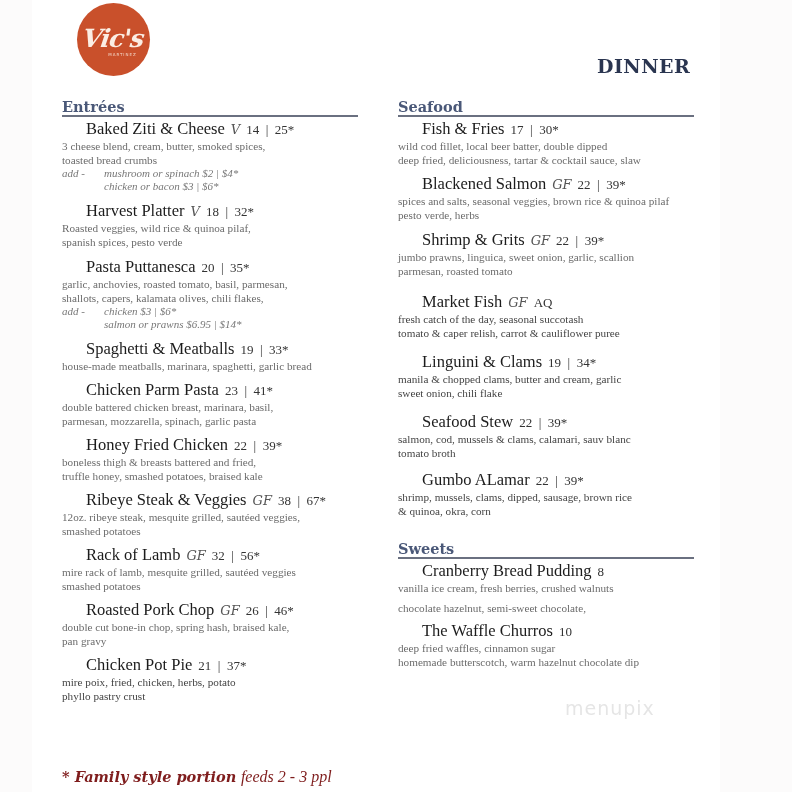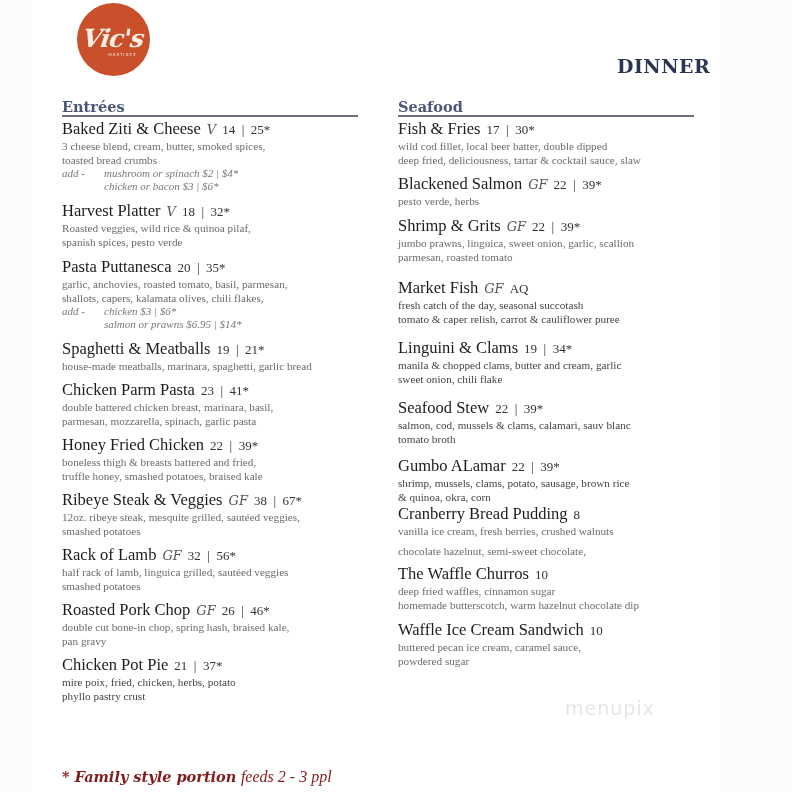--- a/index.html
+++ b/index.html
@@ -6,29 +6,29 @@
     html, body { width: 792px; height: 792px; overflow: hidden; background: #ffffff; }
     body { position: relative; font-family: "DejaVu Serif", "Liberation Serif", serif; color: #222; }
     .edge-left { position: absolute; left: 0; top: 0; width: 32px; height: 792px; background: #fcfbfb; }
     .edge-right { position: absolute; right: 0; top: 0; width: 72px; height: 792px; background: #fcfbfb; }
     .page { position: absolute; left: 32px; top: 0; width: 688px; height: 792px; background: #fff; }
 
     .logo { position: absolute; left: 77px; top: 3px; width: 73px; height: 73px; border-radius: 50%; background: #c9502b; display: flex; flex-direction: column; align-items: center; justify-content: center; }
     .logo-script { font-family: "DejaVu Serif", serif; font-style: italic; font-weight: bold; color: #fbeee4; font-size: 25px; letter-spacing: -1px; line-height: 1; transform: skew(-8deg); margin-top: 4px; }
     .logo-sub { font-family: "DejaVu Sans", sans-serif; color: #f3d7c8; font-size: 4px; letter-spacing: 1px; margin-top: 1px; margin-left: 18px; }
 
-    .dinner { position: absolute; left: 617px; top: 55px; font-family: "DejaVu Serif", serif; font-weight: bold; font-size: 19px; color: #2a3550; letter-spacing: 0.5px; }
+    .dinner { position: absolute; left: 597px; top: 55px; font-family: "DejaVu Serif", serif; font-weight: bold; font-size: 19px; color: #2a3550; letter-spacing: 0.5px; }
 
     .col { position: absolute; }
     .col-left { left: 62px; top: 98px; width: 296px; }
     .col-right { left: 398px; top: 98px; width: 296px; }
 
     .section-head { font-family: "DejaVu Serif", serif; font-weight: bold; font-size: 14.5px; color: #4a5878; border-bottom: 2px solid #6a7080; line-height: 17px; padding-bottom: 0; margin-bottom: 2px; }
     .item { margin-bottom: 7px; }
-    .item-line { white-space: nowrap; line-height: 19px; }
+    .item-line { white-space: nowrap; line-height: 19px; margin-left: 24px; }
     .item-name { font-family: "Liberation Serif", serif; font-size: 16.5px; color: #1c1c1c; }
     .item-tag { font-family: "DejaVu Serif", serif; font-style: italic; font-size: 13px; color: #555; margin-left: 6px; }
     .item-price { font-family: "Liberation Serif", serif; font-size: 13px; color: #333; margin-left: 6px; }
     .desc { font-family: "Liberation Serif", serif; font-size: 11.2px; color: #6b6b6b; line-height: 14px; }
     .desc.dark { color: #444; }
     .add-row { display: flex; font-family: "Liberation Serif", serif; font-style: italic; font-size: 11px; color: #777; line-height: 13px; }
     .add-label { width: 42px; flex: none; }
     .footnote { position: absolute; left: 62px; top: 768px; font-family: "DejaVu Serif", serif; font-size: 14.5px; color: #7f1d1d; white-space: nowrap; }
     .footnote b { font-style: italic; font-weight: bold; }
     .footnote i { font-family: "Liberation Serif", serif; font-size: 16px; }
@@ -77,41 +77,41 @@
         <div class="add-row">
           <span class="add-label">add -</span>
           <span>chicken $3 | $6*</span>
         </div>
         <div class="add-row">
           <span class="add-label"></span>
           <span>salmon or prawns $6.95 | $14*</span>
         </div>
       </div>
       <div class="item" style="margin-bottom: 7px;">
-        <div class="item-line"><span class="item-name">Spaghetti &amp; Meatballs</span><span class="item-price" style="white-space: pre;">19  |  21*</span></div>
+        <div class="item-line"><span class="item-name">Spaghetti &amp; Meatballs</span><span class="item-price" style="white-space: pre;">19  |  33*</span></div>
         <div class="desc">house-made meatballs, marinara, spaghetti, garlic bread</div>
       </div>
       <div class="item" style="margin-bottom: 7px;">
         <div class="item-line"><span class="item-name">Chicken Parm Pasta</span><span class="item-price" style="white-space: pre;">23  |  41*</span></div>
         <div class="desc">double battered chicken breast, marinara, basil,</div>
         <div class="desc">parmesan, mozzarella, spinach, garlic pasta</div>
       </div>
       <div class="item" style="margin-bottom: 7px;">
         <div class="item-line"><span class="item-name">Honey Fried Chicken</span><span class="item-price" style="white-space: pre;">22  |  39*</span></div>
         <div class="desc">boneless thigh &amp; breasts battered and fried,</div>
         <div class="desc">truffle honey, smashed potatoes, braised kale</div>
       </div>
       <div class="item" style="margin-bottom: 7px;">
         <div class="item-line"><span class="item-name">Ribeye Steak &amp; Veggies</span><span class="item-tag">GF</span><span class="item-price" style="white-space: pre;">38  |  67*</span></div>
         <div class="desc">12oz. ribeye steak, mesquite grilled, sautéed veggies,</div>
         <div class="desc">smashed potatoes</div>
       </div>
       <div class="item" style="margin-bottom: 7px;">
         <div class="item-line"><span class="item-name">Rack of Lamb</span><span class="item-tag">GF</span><span class="item-price" style="white-space: pre;">32  |  56*</span></div>
-        <div class="desc">half rack of lamb, linguica grilled, sautéed veggies</div>
+        <div class="desc">mire rack of lamb, mesquite grilled, sautéed veggies</div>
         <div class="desc">smashed potatoes</div>
       </div>
       <div class="item" style="margin-bottom: 7px;">
         <div class="item-line"><span class="item-name">Roasted Pork Chop</span><span class="item-tag">GF</span><span class="item-price" style="white-space: pre;">26  |  46*</span></div>
         <div class="desc">double cut bone-in chop, spring hash, braised kale,</div>
         <div class="desc">pan gravy</div>
       </div>
       <div class="item" style="margin-bottom: 8px;">
         <div class="item-line"><span class="item-name">Chicken Pot Pie</span><span class="item-price" style="white-space: pre;">21  |  37*</span></div>
         <div class="desc dark">mire poix, fried, chicken, herbs, potato</div>
@@ -123,20 +123,21 @@
 <div class="col col-right">
   <div class="section-head">Seafood</div>
   <div id="seafood-list">
       <div class="item" style="margin-bottom: 7px;">
         <div class="item-line"><span class="item-name">Fish &amp; Fries</span><span class="item-price" style="white-space: pre;">17  |  30*</span></div>
         <div class="desc">wild cod fillet, local beer batter, double dipped</div>
         <div class="desc">deep fried, deliciousness, tartar &amp; cocktail sauce, slaw</div>
       </div>
       <div class="item" style="margin-bottom: 8px;">
         <div class="item-line"><span class="item-name">Blackened Salmon</span><span class="item-tag">GF</span><span class="item-price" style="white-space: pre;">22  |  39*</span></div>
+        <div class="desc">spices and salts, seasonal veggies, brown rice &amp; quinoa pilaf</div>
         <div class="desc">pesto verde, herbs</div>
       </div>
       <div class="item" style="margin-bottom: 14px;">
         <div class="item-line"><span class="item-name">Shrimp &amp; Grits</span><span class="item-tag">GF</span><span class="item-price" style="white-space: pre;">22  |  39*</span></div>
         <div class="desc">jumbo prawns, linguica, sweet onion, garlic, scallion</div>
         <div class="desc">parmesan, roasted tomato</div>
       </div>
       <div class="item" style="margin-bottom: 12px;">
         <div class="item-line"><span class="item-name">Market Fish</span><span class="item-tag">GF</span><span class="item-price" style="white-space: pre;">AQ</span></div>
         <div class="desc dark">fresh catch of the day, seasonal succotash</div>
@@ -147,42 +148,38 @@
         <div class="desc dark">manila &amp; chopped clams, butter and cream, garlic</div>
         <div class="desc dark">sweet onion, chili flake</div>
       </div>
       <div class="item" style="margin-bottom: 10px;">
         <div class="item-line"><span class="item-name">Seafood Stew</span><span class="item-price" style="white-space: pre;">22  |  39*</span></div>
         <div class="desc dark">salmon, cod, mussels &amp; clams, calamari, sauv blanc</div>
         <div class="desc dark">tomato broth</div>
       </div>
       <div class="item" style="margin-bottom: 0px;">
         <div class="item-line"><span class="item-name">Gumbo ALamar</span><span class="item-price" style="white-space: pre;">22  |  39*</span></div>
-        <div class="desc dark">shrimp, mussels, clams, potato, sausage, brown rice</div>
+        <div class="desc dark">shrimp, mussels, clams, dipped, sausage, brown rice</div>
         <div class="desc dark">&amp; quinoa, okra, corn</div>
       </div>
     </div>
+  <div class="section-head" style="margin-top:22px;">Sweets</div>
   <div id="sweets-list">
       <div class="item" style="margin-bottom: 6px;">
         <div class="item-line"><span class="item-name">Cranberry Bread Pudding</span><span class="item-price" style="white-space: pre;">8</span></div>
         <div class="desc">vanilla ice cream, fresh berries, crushed walnuts</div>
       </div>
       <div class="item" style="margin-bottom: 6px;">
         <div class="desc">chocolate hazelnut, semi-sweet chocolate,</div>
       </div>
       <div class="item" style="margin-bottom: 8px;">
         <div class="item-line"><span class="item-name">The Waffle Churros</span><span class="item-price" style="white-space: pre;">10</span></div>
         <div class="desc">deep fried waffles, cinnamon sugar</div>
         <div class="desc">homemade butterscotch, warm hazelnut chocolate dip</div>
       </div>
-      <div class="item" style="margin-bottom: 0px;">
-        <div class="item-line"><span class="item-name">Waffle Ice Cream Sandwich</span><span class="item-price" style="white-space: pre;">10</span></div>
-        <div class="desc">buttered pecan ice cream, caramel sauce,</div>
-        <div class="desc">powdered sugar</div>
-      </div>
     </div>
 </div>
 
 <div class="footnote">
   <b>* Family style portion</b>
   <i>feeds 2 - 3 ppl</i>
 </div>
 
 <div class="watermark">menupix</div>
 

